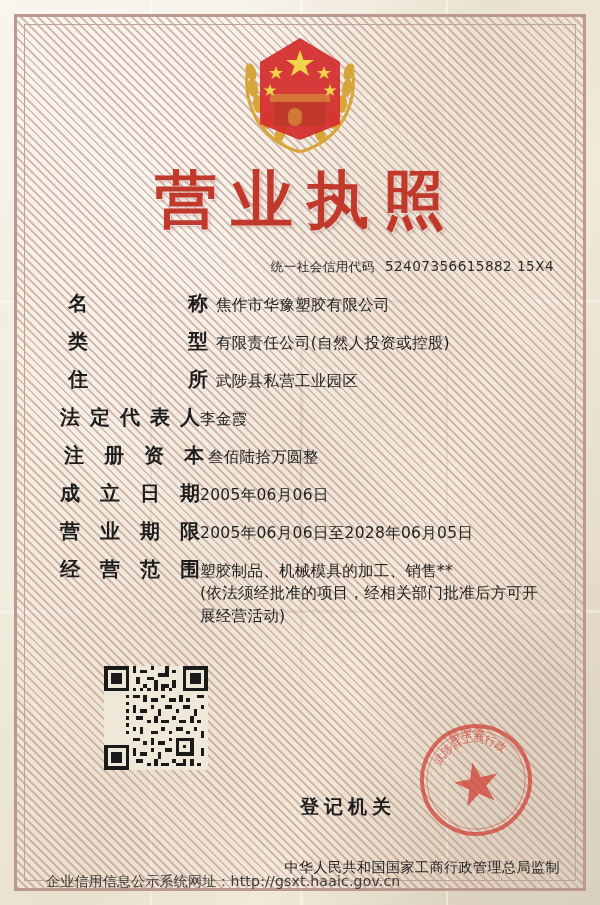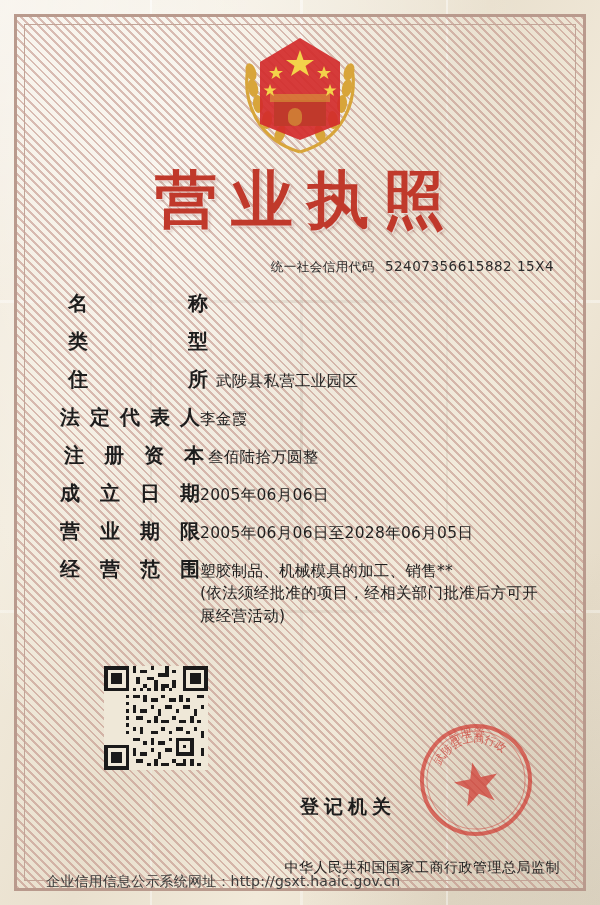--- a/index.html
+++ b/index.html
@@ -272,27 +272,29 @@
     <span class="val">52407356615882 15X4</span>
   </div>
 
   <div class="fields">
 
     <div class="row">
       <div class="label l2">
         <span>名</span>
         <span>称</span>
       </div>
+      <div class="value">焦作市华豫塑胶有限公司</div>
     </div>
 
     <div class="row">
       <div class="label l2">
         <span>类</span>
         <span>型</span>
       </div>
+      <div class="value">有限责任公司(自然人投资或控股)</div>
     </div>
 
     <div class="row">
       <div class="label l2">
         <span>住</span>
         <span>所</span>
       </div>
       <div class="value">武陟县私营工业园区</div>
     </div>
 

